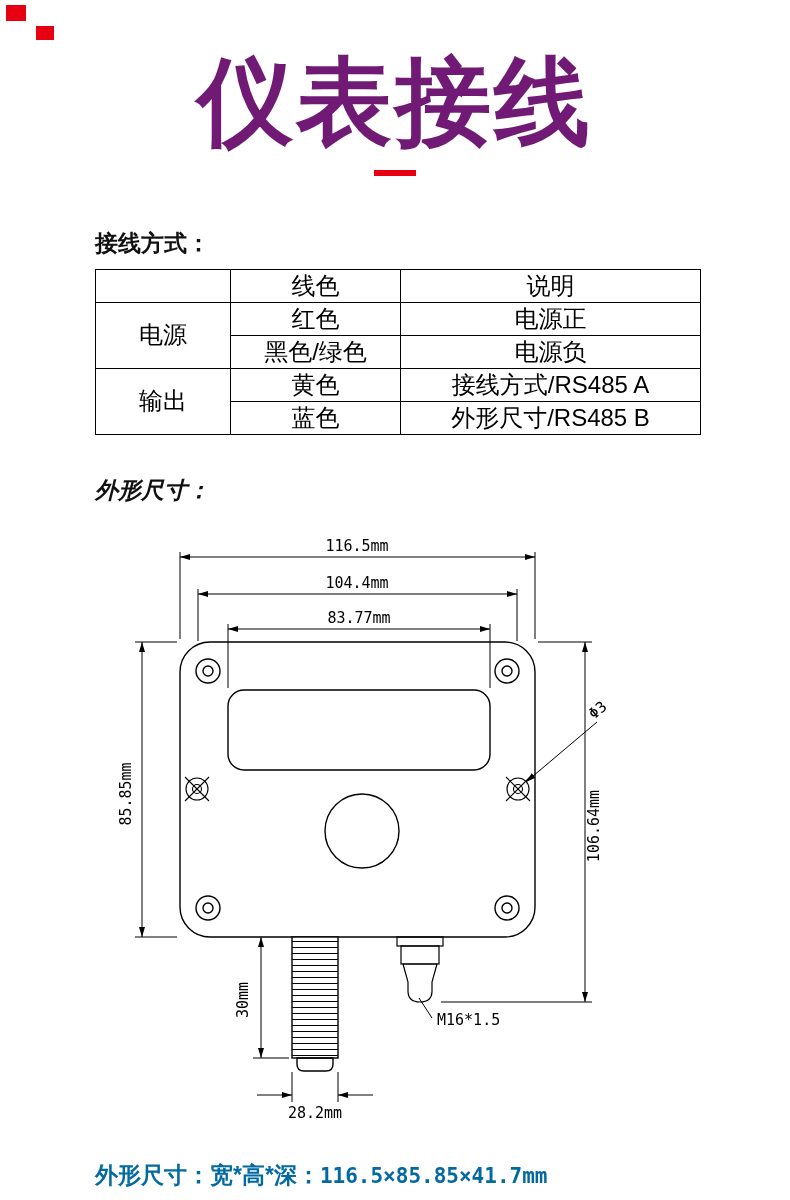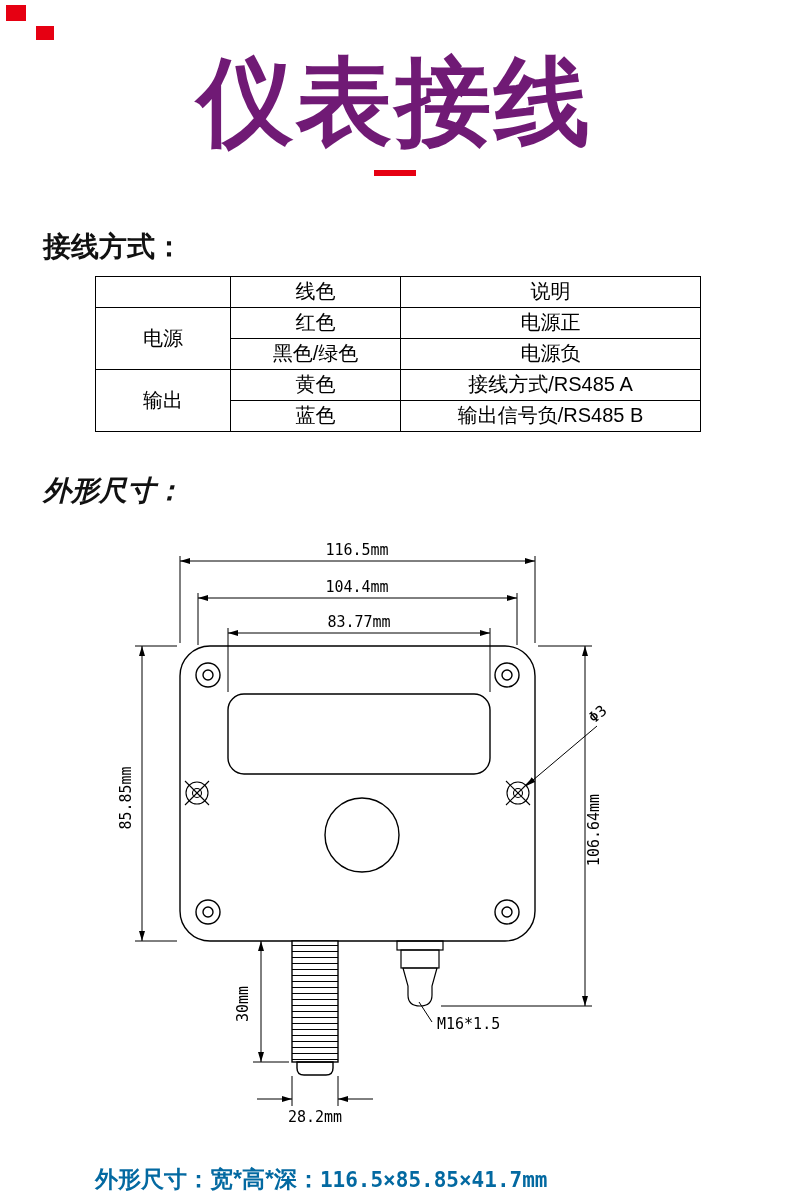--- a/index.html
+++ b/index.html
@@ -12,28 +12,28 @@
   .deco-1 { left:6px; top:5px; width:20px; height:16px; }
   .deco-2 { left:36px; top:26px; width:18px; height:14px; }
 
   .title {
     margin-top:48px; text-align:center;
     font-size:96px; font-weight:bold; letter-spacing:3px;
     color:#701a75; line-height:1.12;
   }
   .title-underline { width:42px; height:6px; background:#e60012; margin:14px auto 0 auto; }
 
-  .section-label { margin-left:43px; font-size:28px; font-weight:bold; color:#111; }
+  .section-label { margin-left:95px; font-size:23px; font-weight:bold; color:#111; }
   .wiring-label { margin-top:52px; }
   .dims-label { margin-top:40px;font-style:italic; }
 
   table.wiring {
     border-collapse:collapse; table-layout:fixed;
     width:605px; margin:10px 0 0 95px;
-    font-size:20px; color:#000;
+    font-size:24px; color:#000;
   }
   table.wiring td {
     border:1px solid #000; text-align:center; vertical-align:middle;
     height:31px; padding:0 4px; font-weight:500;
   }
 
   svg.drawing { display:block; margin:6px 0 0 85px; }
   svg .dim-text { font-family:"DejaVu Sans Mono","Liberation Mono",monospace; font-size:15px; fill:#000; }
 
   .footer { margin:16px 0 0 95px; font-size:23px; font-weight:bold; color:#0369a1; }
@@ -71,21 +71,21 @@
       <td>黑色/绿色</td>
       <td>电源负</td>
     </tr>
     <tr>
       <td rowspan="2">输出</td>
       <td>黄色</td>
       <td>接线方式/RS485 A</td>
     </tr>
     <tr>
       <td>蓝色</td>
-      <td>输出信号负/RS485 B</td>
+      <td>外形尺寸/RS485 B</td>
     </tr>
   </tbody>
 </table>
 
 <div class="section-label dims-label">外形尺寸：</div>
 
 <svg class="drawing" width="600" height="632" viewBox="0 0 600 632">
   <defs>
     <marker id="mA" markerWidth="12" markerHeight="8" refX="10" refY="3" orient="auto" markerUnits="userSpaceOnUse">
       <path d="M0 0 L10 3 L0 6 Z" fill="#000"></path>

